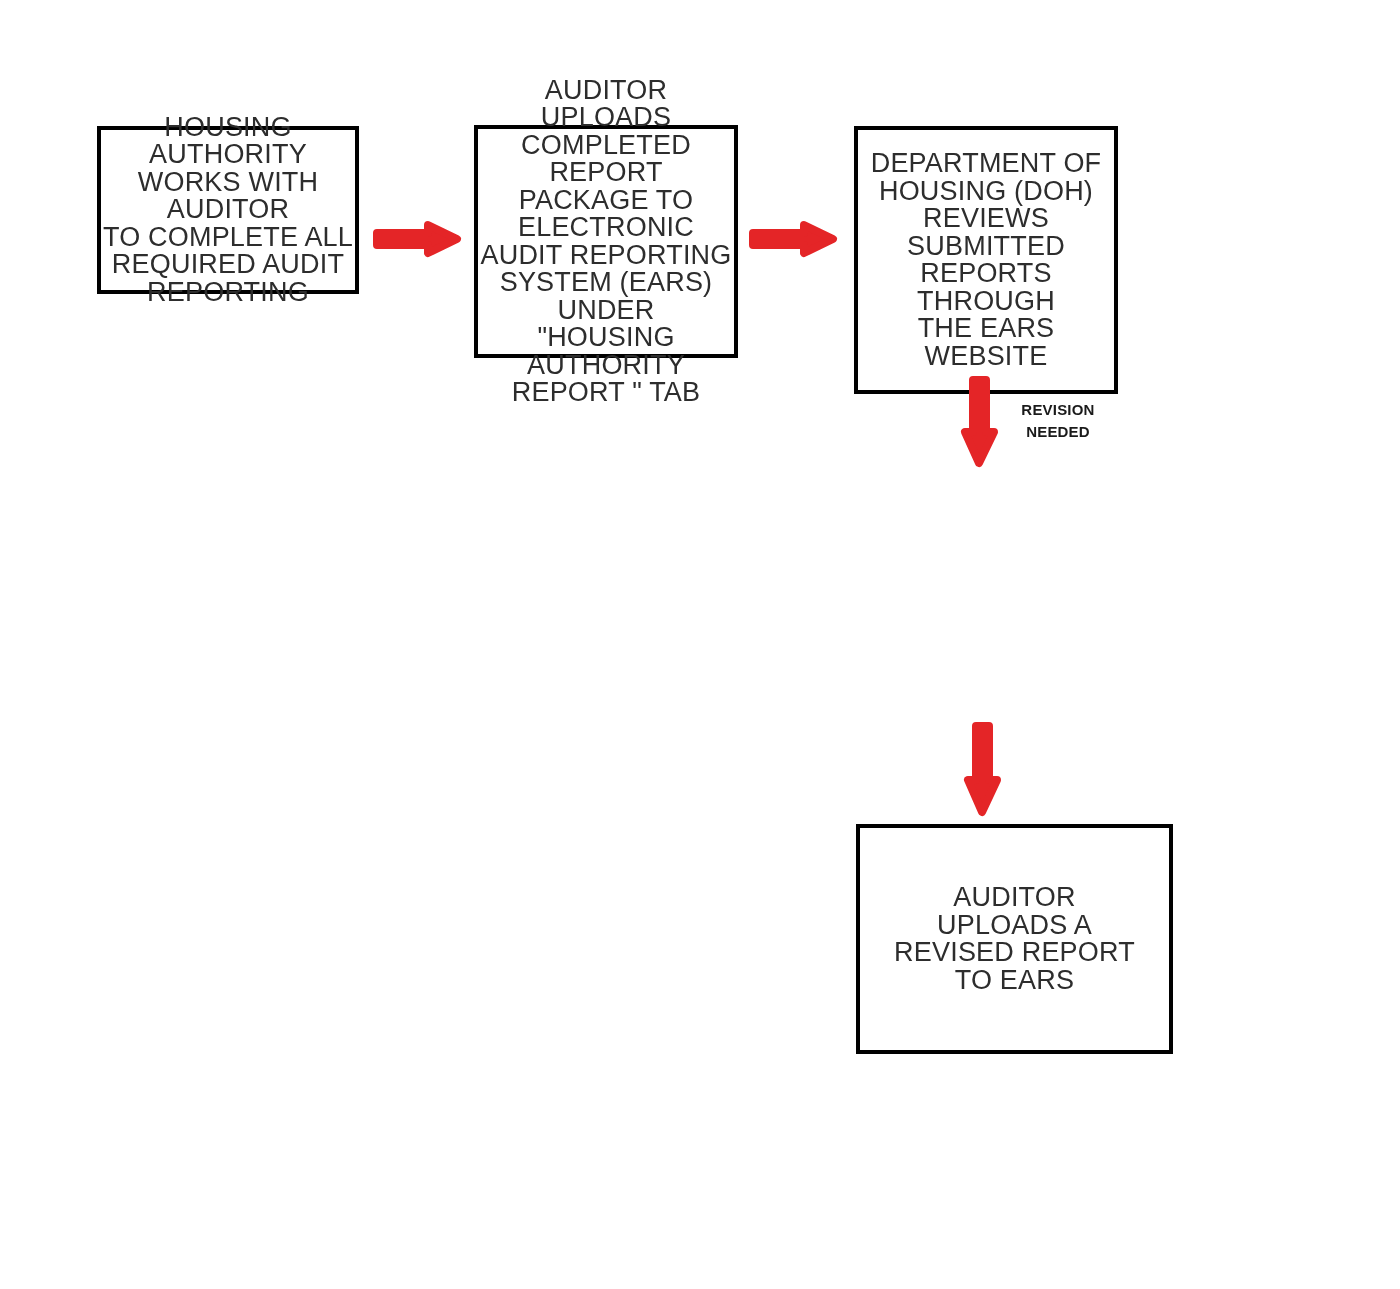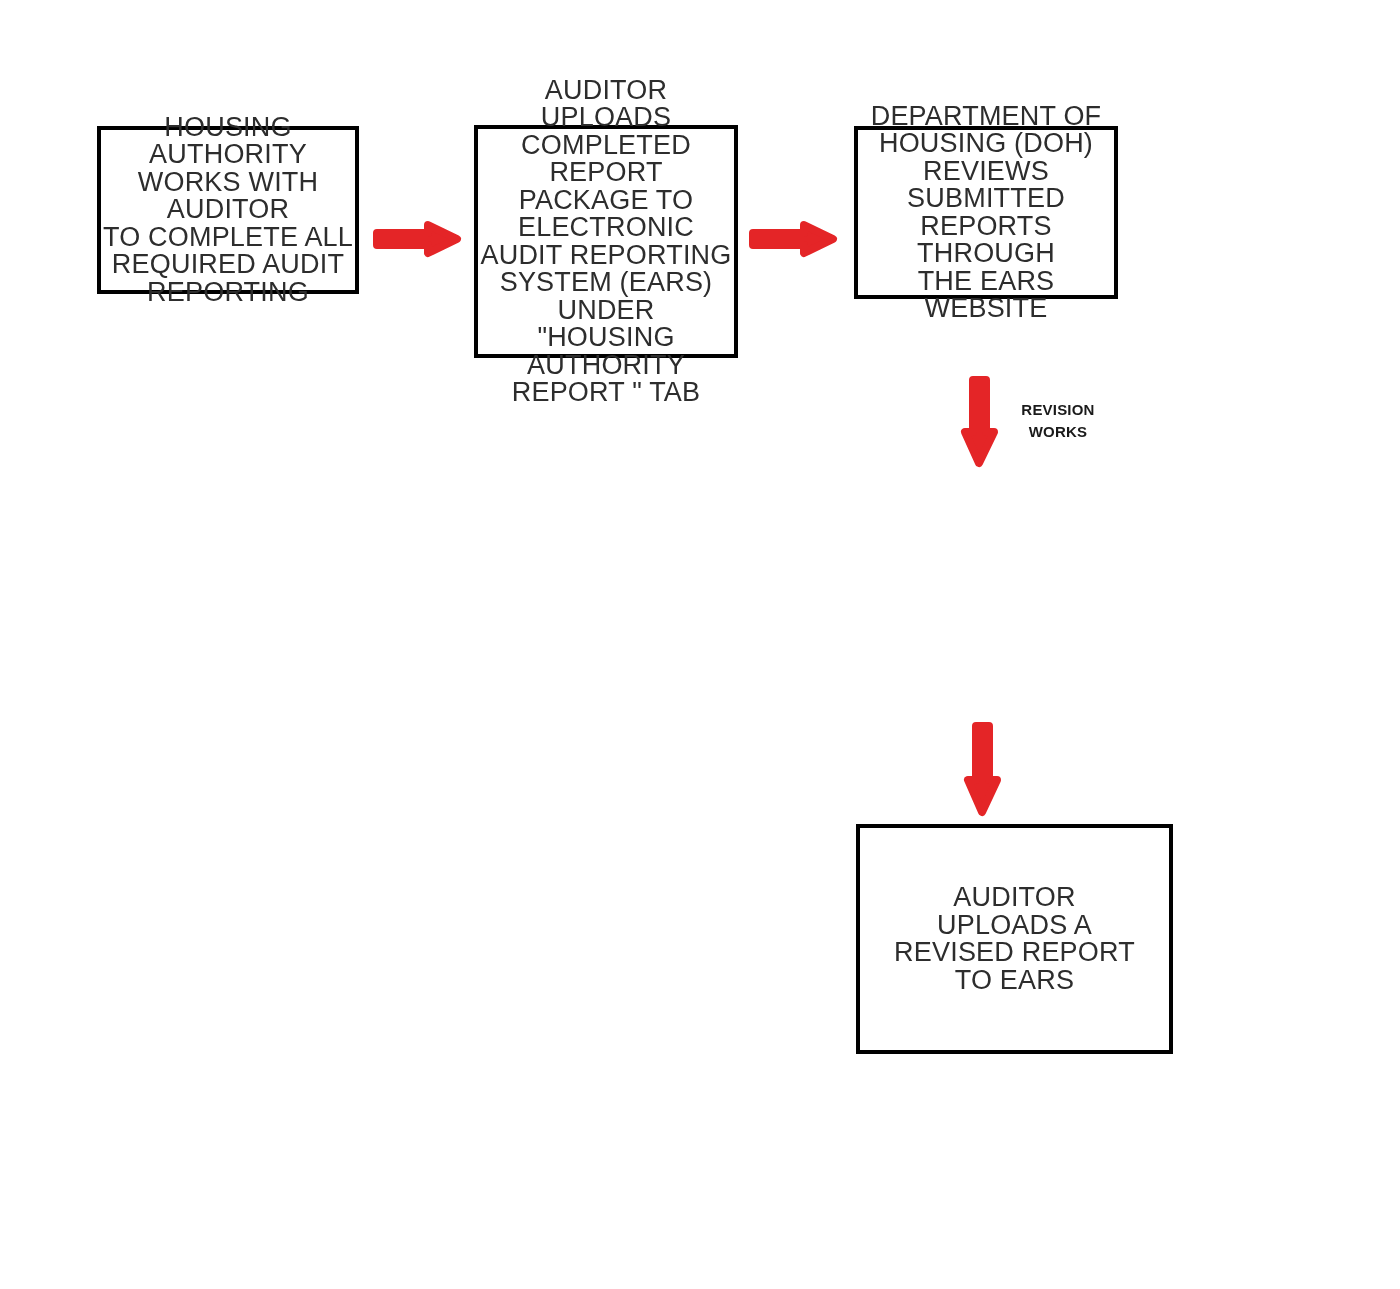--- a/index.html
+++ b/index.html
@@ -82,36 +82,36 @@
 "HOUSING AUTHORITY
 REPORT " TAB</div>
   </div>
 
   <div class="arrow" style="left:748px; top:219px; width:91px; height:40px;">
     <svg viewBox="0 0 91 40" xmlns="http://www.w3.org/2000/svg">
       <polygon points="5,14 56,14 56,6 85,20 56,34 56,26 5,26"></polygon>
     </svg>
   </div>
 
-  <div class="flow-box" style="left:854px; top:126px; width:264px; height:173px;">
+  <div class="flow-box" style="left:854px; top:126px; width:264px; height:268px;">
     <div class="box-text">DEPARTMENT OF
 HOUSING (DOH)
 REVIEWS SUBMITTED
 REPORTS THROUGH
 THE EARS WEBSITE</div>
   </div>
 
   <div class="arrow" style="left:959px; top:375px; width:41px; height:94px;">
     <svg viewBox="0 0 41 94" xmlns="http://www.w3.org/2000/svg">
       <polygon points="14,5 27,5 27,57 35,57 20,88 6,57 14,57"></polygon>
     </svg>
   </div>
 
   <div class="arrow-label" style="left:1008px; top:399px; width:100px;">REVISION
-WORKS</div>
+NEEDED</div>
 
 
   <div class="arrow" style="left:962px; top:721px; width:41px; height:97px;">
     <svg viewBox="0 0 41 97" xmlns="http://www.w3.org/2000/svg">
       <polygon points="14,5 27,5 27,59 35,59 20,91 6,59 14,59"></polygon>
     </svg>
   </div>
 
   <div class="flow-box" style="left:856px; top:824px; width:317px; height:230px;">
     <div class="box-text">AUDITOR

